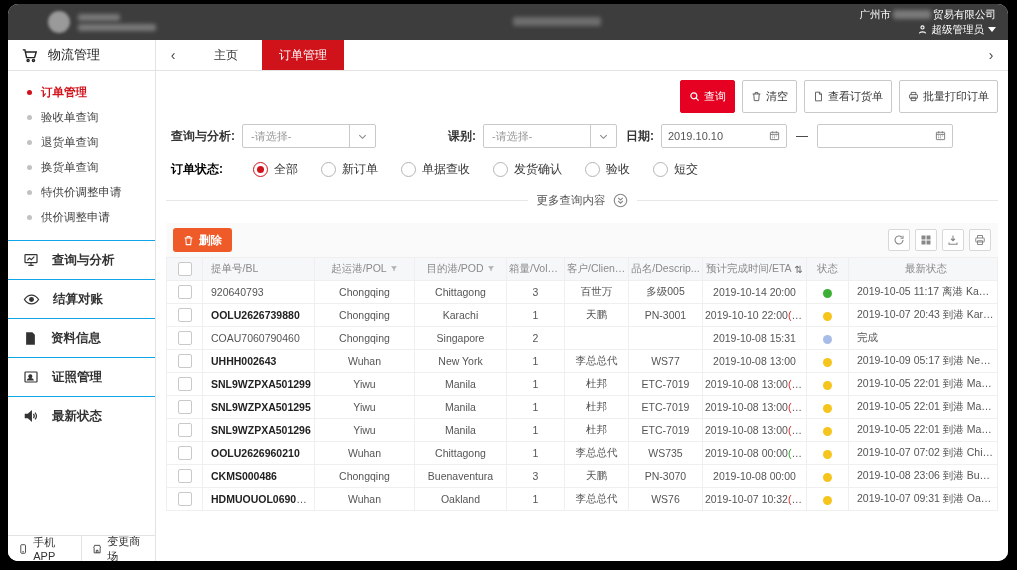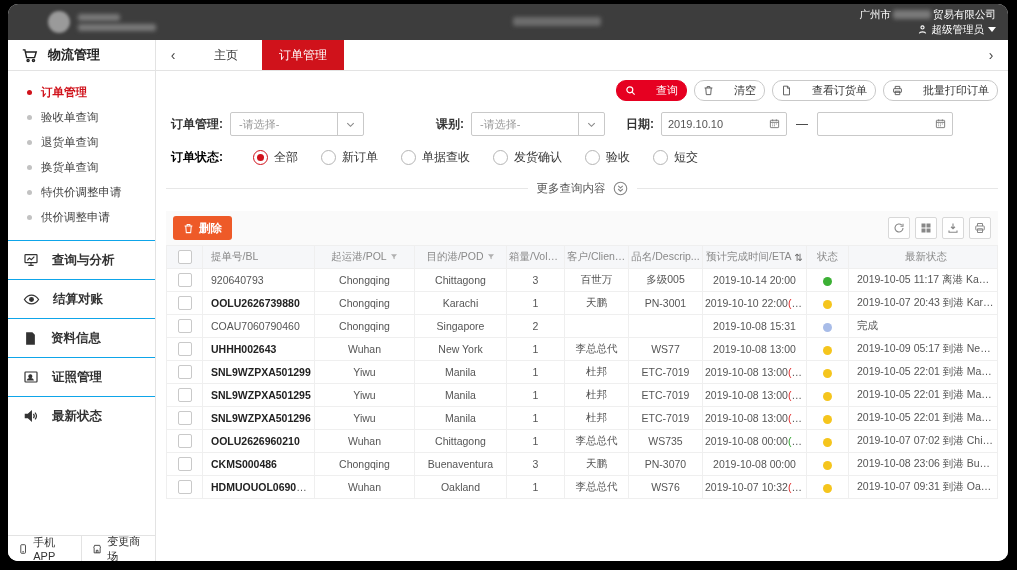--- a/index.html
+++ b/index.html
@@ -14,21 +14,21 @@
   .rbar{background:#7a7a7a;filter:blur(2px);border-radius:2px;height:7px;display:inline-block;}
   .center-blur{position:absolute;left:505px;top:13px;width:88px;height:9px;background:#6e6e6e;filter:blur(2px);border-radius:2px;}
   .top-right{margin-left:auto;text-align:right;font-size:10.5px;line-height:1.45;}
   .company-line{display:flex;align-items:center;justify-content:flex-end;gap:2px;}
   .user-line{display:flex;align-items:center;justify-content:flex-end;gap:4px;cursor:pointer;}
   .caret{width:0;height:0;border-left:4px solid transparent;border-right:4px solid transparent;border-top:5px solid #fff;display:inline-block;}
   
   .bodyrow{display:flex;height:521px;background:#fff;}
   .sidebar{width:147px;flex:none;border-right:1px solid #e3e3e3;display:flex;flex-direction:column;background:#fff;}
   .side-head{height:30px;border-bottom:1px solid #e3e3e3;display:flex;align-items:center;gap:10px;padding-left:13px;
-             font-weight:bold;font-size:13px;color:#222;}
+             font-weight:normal;font-size:13px;color:#222;}
   .side-head svg{color:#222;}
   .submenu{padding:9px 0 10px;}
   .submenu-item{display:flex;align-items:center;gap:9px;padding:5px 0 5px 19px;font-size:11.5px;color:#444;cursor:pointer;}
   .bullet{width:5px;height:5px;border-radius:50%;background:#c2c2c2;flex:none;}
   .submenu-item.active{color:#d0121b;font-weight:bold;}
   .submenu-item.active .bullet{background:#d0121b;}
   .section{height:38px;border-top:1px solid #0ea5e9;display:flex;align-items:center;gap:13px;padding-left:15px;
            font-size:12.5px;font-weight:bold;color:#333;cursor:pointer;}
   .section svg{color:#333;flex:none;}
   .side-spacer{flex:1;}
@@ -38,21 +38,21 @@
   
   .main{flex:1;display:flex;flex-direction:column;min-width:0;}
   .tabbar{height:30px;border-bottom:1px solid #e3e3e3;display:flex;align-items:center;flex:none;}
   .nav-chev{width:34px;text-align:center;color:#444;font-size:14px;cursor:pointer;}
   .tab-home{padding:0 24px;font-size:12px;color:#333;cursor:pointer;}
   .tab-active{background:#d0121b;color:#fff;height:30px;display:flex;align-items:center;padding:0 17px;font-size:12px;cursor:pointer;}
   .nav-right{margin-left:auto;}
   .content{flex:1;padding:0 10px;overflow:hidden;}
   
   .actions-row{display:flex;justify-content:flex-end;gap:7px;margin-top:9px;}
-  .btn{height:21px;display:inline-flex;align-items:center;gap:20px;border:1px solid #c9c9c9;border-radius:10px;
+  .btn{height:33px;display:inline-flex;align-items:center;gap:4px;border:1px solid #c9c9c9;border-radius:2px;
        background:#fff;font-size:11px;color:#333;padding:0 8px;cursor:pointer;white-space:nowrap;}
   .btn svg{color:#555;}
   .btn-primary{background:#e60021;border-color:#e60021;color:#fff;}
   .btn-primary svg{color:#fff;}
   .fields-row{display:flex;align-items:center;margin-top:11px;font-size:12px;color:#333;padding:0 45px 0 5px;}
   .flabel{font-weight:bold;margin-right:7px;white-space:nowrap;}
   .select{width:132px;height:22px;border:1px solid #c9c9c9;border-radius:2px;display:flex;align-items:center;
           color:#999;font-size:11px;cursor:pointer;background:#fff;}
   .select .sval{flex:1;padding-left:8px;}
   .select .chev{width:25px;align-self:stretch;border-left:1px solid #c9c9c9;display:flex;align-items:center;justify-content:center;color:#888;}
@@ -249,21 +249,21 @@
             <svg width="11" height="11" viewBox="0 0 24 24" fill="none" stroke="currentColor" stroke-width="2">
                 <path d="M7 8V3h10v5"></path>
                 <rect x="3.5" y="8" width="17" height="8" rx="1"></rect>
                 <path d="M7 13.5h10V21H7z"></path>
               </svg>
             <span>批量打印订单</span>
           </button>
         </div>
 
         <div class="fields-row">
-          <span class="flabel">订单管理:</span>
+          <span class="flabel">查询与分析:</span>
           <div class="select">
             <span class="sval">-请选择-</span>
             <span class="chev">
                 <svg width="11" height="11" viewBox="0 0 24 24" fill="none" stroke="currentColor" stroke-width="2.4">
                   <path d="M5 9l7 7 7-7"></path>
                 </svg>
               </span>
           </div>
           <span class="flabel g2">课别:</span>
           <div class="select">

